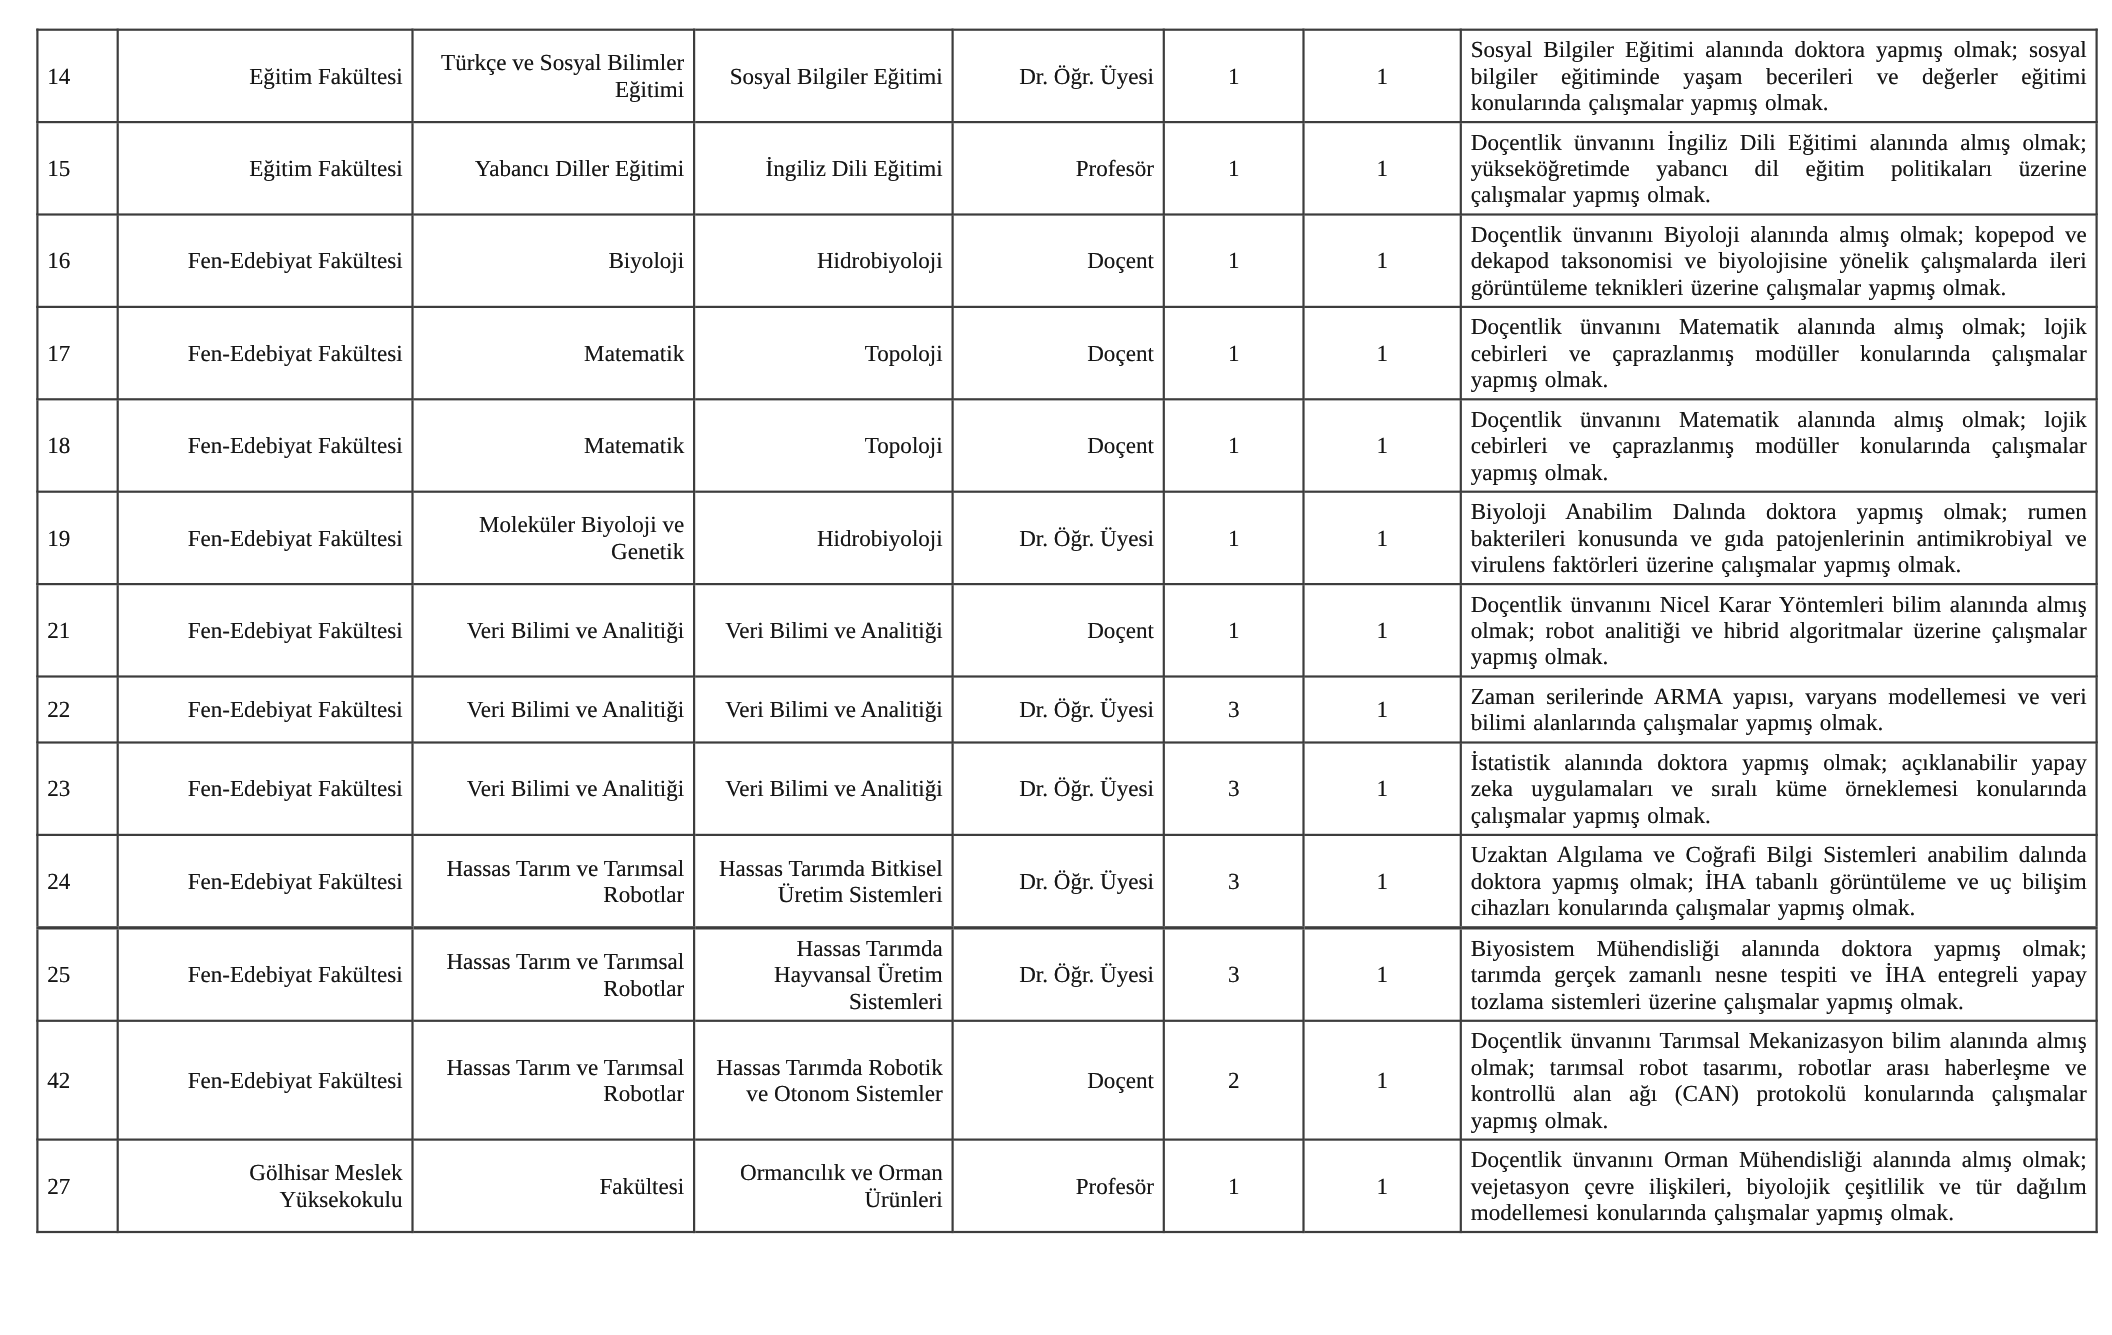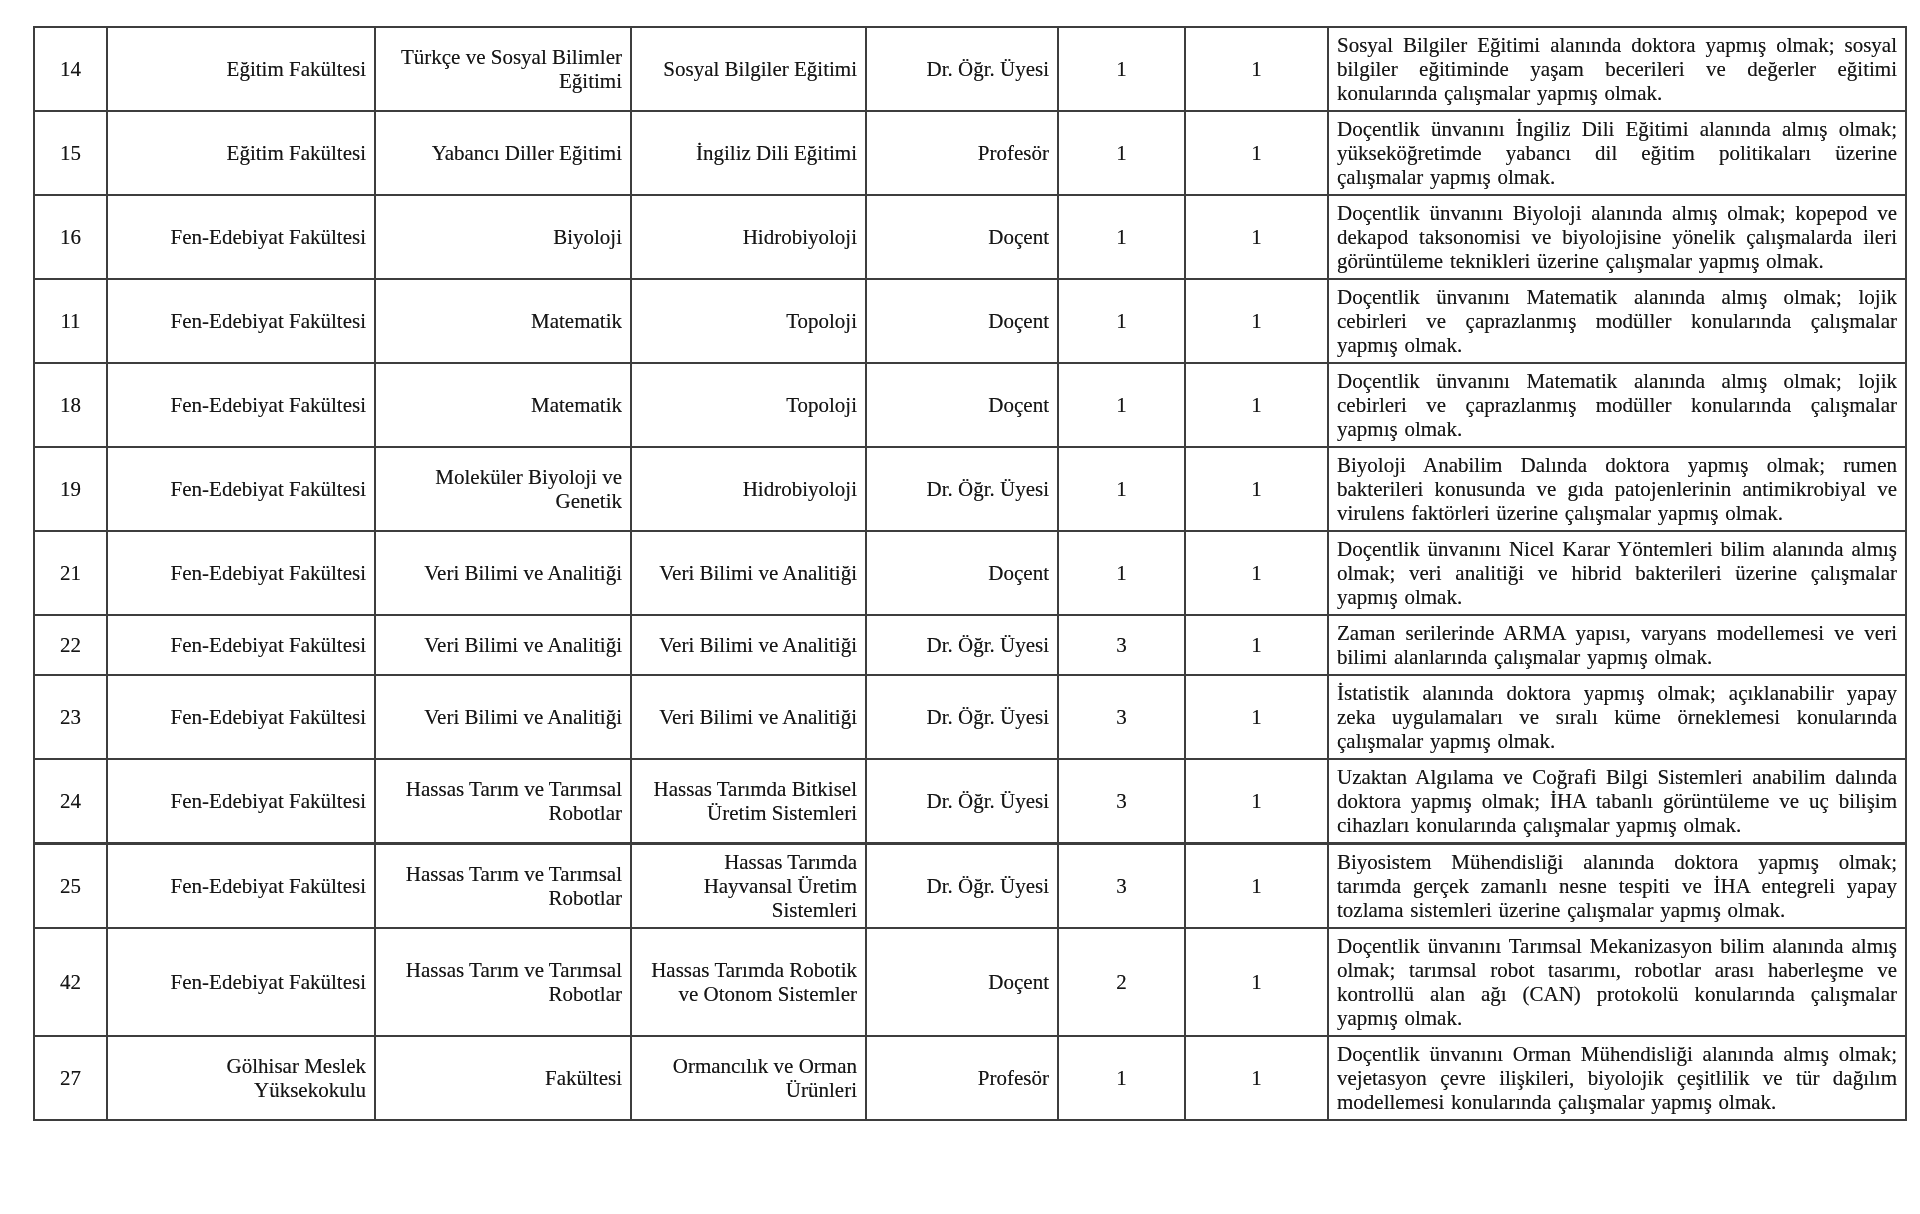--- a/index.html
+++ b/index.html
@@ -28,21 +28,21 @@
   table.doc-table td {
     border: 2px solid #3d3d3d;
     font-size: 21px;
     line-height: 24px;
     vertical-align: middle;
     padding: 5px 8px;
     color: #161616;
     text-shadow: 0 0 0.5px rgba(20,20,20,0.55);
     overflow: hidden;
   }
-  td.c-no   { text-align: center; }
+  td.c-no   { text-align: left; }
   td.c-n1, td.c-n2 { text-align: center; }
   td.c-fac, td.c-dep, td.c-prog, td.c-title {
     text-align: right;
     padding-left: 12px;
     padding-right: 10px;
   }
   td.c-req {
     text-align: justify;
     vertical-align: top;
     padding: 2px 9px 2px 11px;
@@ -93,21 +93,21 @@
     <td class="c-no">16</td>
     <td class="c-fac">Fen-Edebiyat Fakültesi</td>
     <td class="c-dep">Biyoloji</td>
     <td class="c-prog">Hidrobiyoloji</td>
     <td class="c-title">Doçent</td>
     <td class="c-n1">1</td>
     <td class="c-n2">1</td>
     <td class="c-req">Doçentlik ünvanını Biyoloji alanında almış olmak; kopepod ve dekapod taksonomisi ve biyolojisine yönelik çalışmalarda ileri görüntüleme teknikleri üzerine çalışmalar yapmış olmak.</td>
   </tr>
         <tr class="doc-row">
-    <td class="c-no">11</td>
+    <td class="c-no">17</td>
     <td class="c-fac">Fen-Edebiyat Fakültesi</td>
     <td class="c-dep">Matematik</td>
     <td class="c-prog">Topoloji</td>
     <td class="c-title">Doçent</td>
     <td class="c-n1">1</td>
     <td class="c-n2">1</td>
     <td class="c-req">Doçentlik ünvanını Matematik alanında almış olmak; lojik cebirleri ve çaprazlanmış modüller konularında çalışmalar yapmış olmak.</td>
   </tr>
         <tr class="doc-row">
     <td class="c-no">18</td>
@@ -130,21 +130,21 @@
     <td class="c-req">Biyoloji Anabilim Dalında doktora yapmış olmak; rumen bakterileri konusunda ve gıda patojenlerinin antimikrobiyal ve virulens faktörleri üzerine çalışmalar yapmış olmak.</td>
   </tr>
         <tr class="doc-row">
     <td class="c-no">21</td>
     <td class="c-fac">Fen-Edebiyat Fakültesi</td>
     <td class="c-dep">Veri Bilimi ve Analitiği</td>
     <td class="c-prog">Veri Bilimi ve Analitiği</td>
     <td class="c-title">Doçent</td>
     <td class="c-n1">1</td>
     <td class="c-n2">1</td>
-    <td class="c-req">Doçentlik ünvanını Nicel Karar Yöntemleri bilim alanında almış olmak; veri analitiği ve hibrid bakterileri üzerine çalışmalar yapmış olmak.</td>
+    <td class="c-req">Doçentlik ünvanını Nicel Karar Yöntemleri bilim alanında almış olmak; robot analitiği ve hibrid algoritmalar üzerine çalışmalar yapmış olmak.</td>
   </tr>
         <tr class="doc-row">
     <td class="c-no">22</td>
     <td class="c-fac">Fen-Edebiyat Fakültesi</td>
     <td class="c-dep">Veri Bilimi ve Analitiği</td>
     <td class="c-prog">Veri Bilimi ve Analitiği</td>
     <td class="c-title">Dr. Öğr. Üyesi</td>
     <td class="c-n1">3</td>
     <td class="c-n2">1</td>
     <td class="c-req">Zaman serilerinde ARMA yapısı, varyans modellemesi ve veri bilimi alanlarında çalışmalar yapmış olmak.</td>

